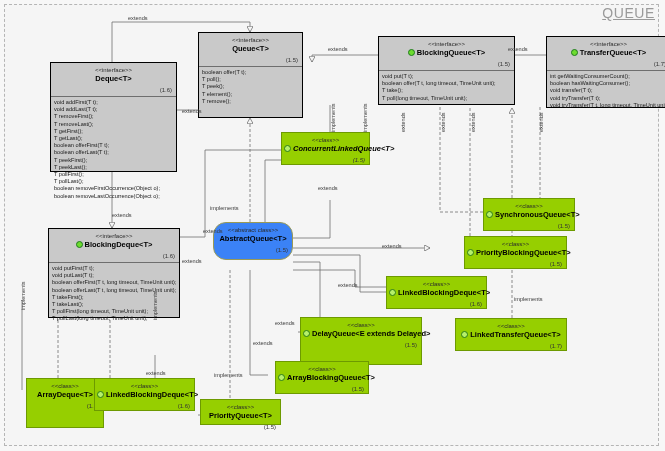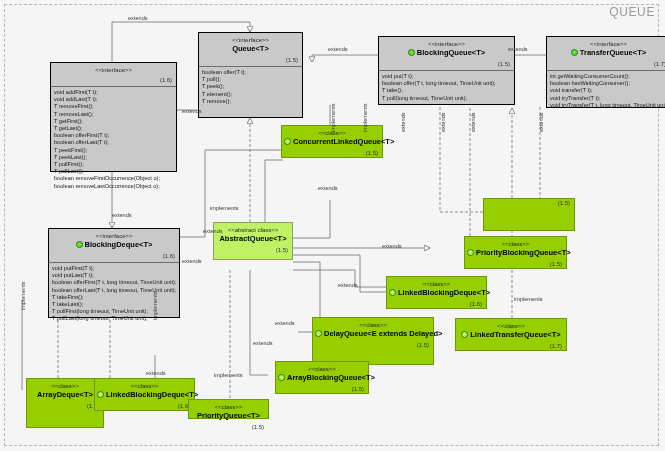--- a/index.html
+++ b/index.html
@@ -1,32 +1,32 @@
 <!DOCTYPE html>
 <html><head>
 <meta charset="utf-8">
 <style>
   html,body{margin:0;padding:0;background:#ffffff;}
   body{font-family:"Liberation Sans",sans-serif;}
   #canvas{position:relative;width:665px;height:451px;background:#f7f7f7;overflow:hidden;}
   #frame{position:absolute;left:4px;top:4px;width:655px;height:442px;
          border:1px dashed #b5b5b5;background:#f5f5f5;box-sizing:border-box;}
-  #queue-title{position:absolute;right:10px;top:5px;font-size:12px;color:#9a9a9a;letter-spacing:.6px;}
+  #queue-title{position:absolute;right:10px;top:5px;font-size:14px;color:#9a9a9a;letter-spacing:.6px;text-decoration:underline;}
 
   .node{position:absolute;box-sizing:border-box;border:1px solid #000000;}
   .node .hdr{padding:3px 2px 2px 2px;text-align:center;}
   .node .stereo{font-size:6px;color:#2b2b2b;line-height:8px;white-space:nowrap;}
   .node .nm{font-size:7.5px;font-weight:bold;color:#000;line-height:10px;white-space:nowrap;}
   .node .ver{font-size:6px;color:#333;text-align:right;padding:0 4px 2px 0;line-height:8px;}
   .node .sep{border-top:1px solid #6e6e6e;}
   .node .ops{padding:2px 3px 3px 3px;font-size:5.6px;line-height:7.2px;color:#1a1a1a;}
   .node .ops div{white-space:nowrap;overflow:hidden;}
 
   .iface{background:#c9c9c9;}
-  .abs{background:#bef264;border-color:#9a9a55;}
+  .abs{background:#3b82f6;border-color:#9a9a55;border-radius:13px;}
   .cls{background:#96cf00;border-color:#6d9a00;}
 
   .ic{display:inline-block;width:7px;height:7px;border-radius:50%;
       border:1.2px solid #1f7a1f;background:#6ddc2f;vertical-align:-1px;margin-right:2px;
       box-sizing:border-box;}
   .cls .ic{background:#b6f06a;border-color:#2c7d18;}
 
   svg#wires{position:absolute;left:0;top:0;width:665px;height:451px;pointer-events:none;}
   .lbl{position:absolute;font-size:5.6px;color:#3a3a3a;white-space:nowrap;}
   .lblv{position:absolute;font-size:5.6px;color:#3a3a3a;white-space:nowrap;
@@ -83,20 +83,21 @@
       <path d="M110,378 L110,318" stroke-dasharray="3,2"></path>
 
       <path d="M22,300 L22,390"></path>
       <path d="M155,355 L155,378"></path>
     </g>
   </svg>
 
   <div class="node iface" style="left:50px;top:62px;width:127px;height:110px;">
     <div class="hdr">
       <div class="stereo">&lt;&lt;interface&gt;&gt;</div>
+      <div class="nm">Deque&lt;T&gt;</div>
     </div>
     <div class="ver">(1.6)</div>
     <div class="sep"></div>
     <div class="ops">
       <div>void addFirst(T t);</div>
       <div>void addLast(T t);</div>
       <div>T removeFirst();</div>
       <div>T removeLast();</div>
       <div>T getFirst();</div>
       <div>T getLast();</div>
@@ -178,49 +179,53 @@
   </div>
 
   <div class="node abs" style="left:213px;top:222px;width:80px;height:38px;">
     <div class="hdr">
       <div class="stereo">&lt;&lt;abstract class&gt;&gt;</div>
       <div class="nm">AbstractQueue&lt;T&gt;</div>
     </div>
     <div class="ver">(1.5)</div>
   </div>
 
-  <div class="node cls" style="left:281px;top:125px;width:102px;height:33px;">
+  <div class="node cls" style="left:281px;top:132px;width:89px;height:33px;font-style:italic;">
     <div class="hdr">
       <div class="stereo">&lt;&lt;class&gt;&gt;</div>
       <div class="nm"><span class="ic"></span><span>ConcurrentLinkedQueue&lt;T&gt;</span></div>
     </div>
     <div class="ver">(1.5)</div>
   </div>
 
   <div class="node cls" style="left:483px;top:198px;width:92px;height:33px;">
+    <div class="hdr">
+      <div class="stereo">&lt;&lt;class&gt;&gt;</div>
+      <div class="nm"><span class="ic"></span><span>SynchronousQueue&lt;T&gt;</span></div>
+    </div>
     <div class="ver">(1.5)</div>
   </div>
 
   <div class="node cls" style="left:428px;top:236px;width:103px;height:33px;margin-left:36px;">
     <div class="hdr">
       <div class="stereo">&lt;&lt;class&gt;&gt;</div>
       <div class="nm"><span class="ic"></span><span>PriorityBlockingQueue&lt;T&gt;</span></div>
     </div>
     <div class="ver">(1.5)</div>
   </div>
 
   <div class="node cls" style="left:386px;top:276px;width:101px;height:33px;">
     <div class="hdr">
       <div class="stereo">&lt;&lt;class&gt;&gt;</div>
       <div class="nm"><span class="ic"></span><span>LinkedBlockingDeque&lt;T&gt;</span></div>
     </div>
     <div class="ver">(1.6)</div>
   </div>
 
-  <div class="node cls" style="left:312px;top:317px;width:122px;height:48px;">
+  <div class="node cls" style="left:300px;top:317px;width:122px;height:48px;">
     <div class="hdr">
       <div class="stereo">&lt;&lt;class&gt;&gt;</div>
       <div class="nm"><span class="ic"></span><span>DelayQueue&lt;E extends Delayed&gt;</span></div>
     </div>
     <div class="ver">(1.5)</div>
   </div>
 
   <div class="node cls" style="left:455px;top:318px;width:112px;height:33px;">
     <div class="hdr">
       <div class="stereo">&lt;&lt;class&gt;&gt;</div>
@@ -246,21 +251,21 @@
   </div>
 
   <div class="node cls" style="left:94px;top:378px;width:101px;height:33px;">
     <div class="hdr">
       <div class="stereo">&lt;&lt;class&gt;&gt;</div>
       <div class="nm"><span class="ic"></span><span>LinkedBlockingDeque&lt;T&gt;</span></div>
     </div>
     <div class="ver">(1.6)</div>
   </div>
 
-  <div class="node cls" style="left:188px;top:399px;width:81px;height:20px;">
+  <div class="node cls" style="left:200px;top:399px;width:81px;height:26px;">
     <div class="hdr">
       <div class="stereo">&lt;&lt;class&gt;&gt;</div>
       <div class="nm">PriorityQueue&lt;T&gt;</div>
     </div>
     <div class="ver">(1.5)</div>
   </div>
 
   <div class="lbl" style="left:128px;top:15px;">extends</div>
   <div class="lbl" style="left:328px;top:46px;">extends</div>
   <div class="lbl" style="left:508px;top:46px;">extends</div>

